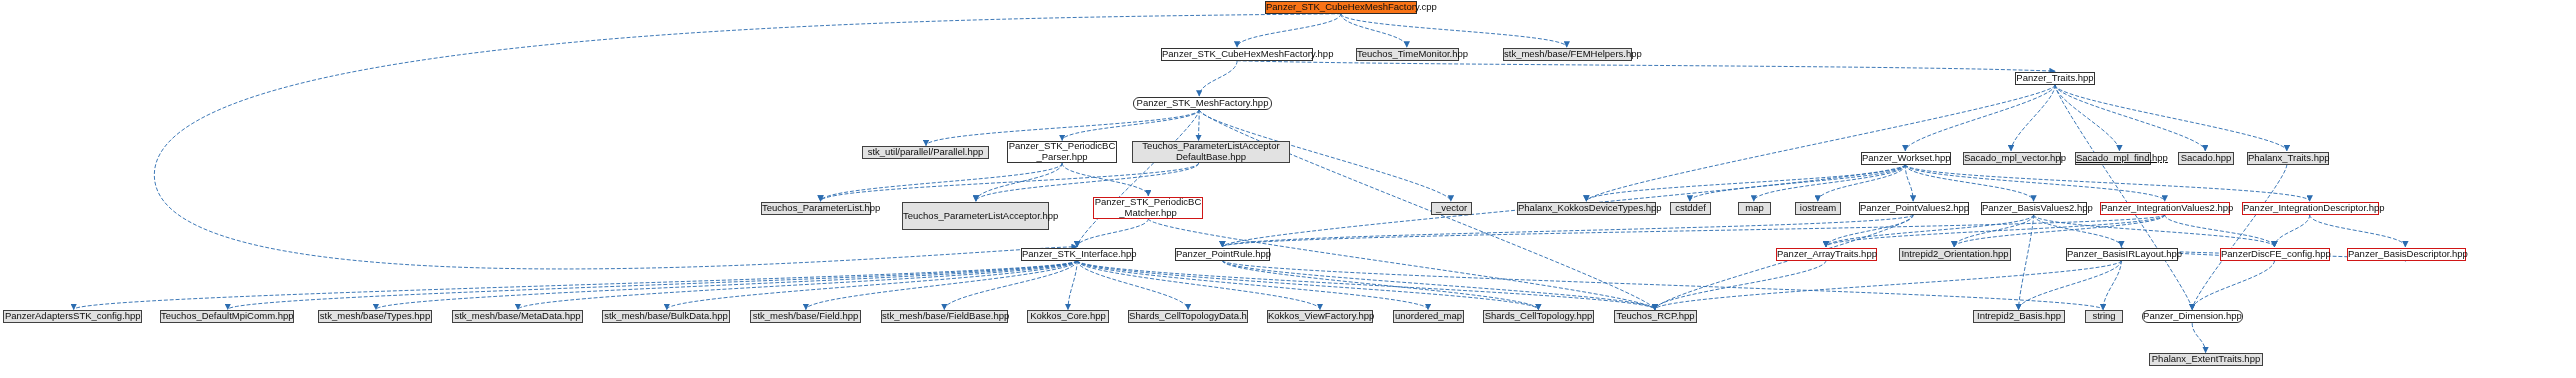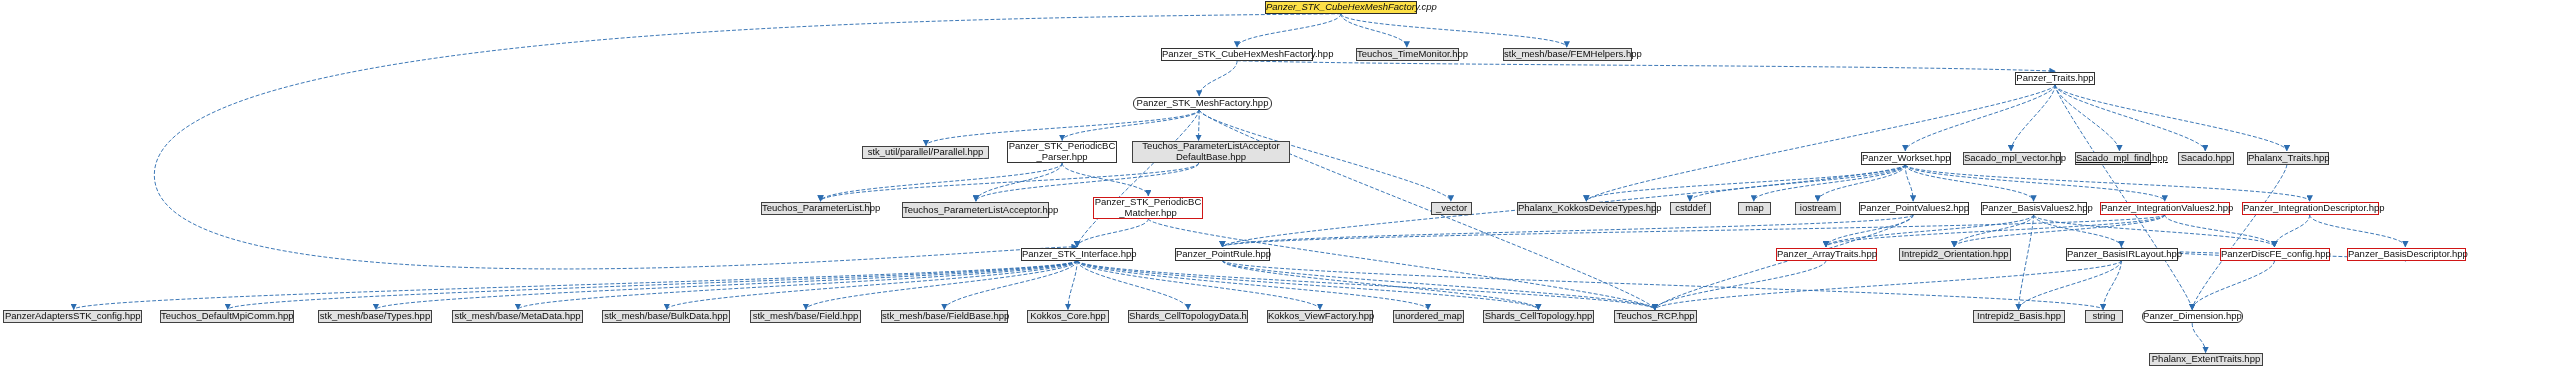--- a/index.html
+++ b/index.html
@@ -6,21 +6,21 @@
   #canvas{position:relative;width:2576px;height:378px;background:#ffffff;
           font-family:"Liberation Sans","DejaVu Sans",sans-serif;overflow:hidden;}
   #edges{position:absolute;left:0;top:0;width:2576px;height:378px;}
   .node{position:absolute;box-sizing:border-box;display:flex;align-items:center;
         justify-content:center;text-align:center;line-height:1.12;
         font-size:9.5px;color:#0d0d0d;white-space:pre;letter-spacing:0px;
         border:0.7px solid #2b2b2b;background:#ffffff;}
   .n-gray{background:#e2e2e2;border-color:#404040;}
   .n-white{background:#ffffff;border-color:#333333;}
   .n-red{background:#ffffff;border-color:#d01616;}
-  .n-root{background:#fde047;border-color:#2b2b2b;font-style:italic;}
+  .n-root{background:#f97316;border-color:#2b2b2b;}
   .node .lbl{display:block;width:100%;}
 </style>
 </head>
 <body>
 
 <div id="canvas">
   <svg id="edges" xmlns="http://www.w3.org/2000/svg" viewBox="0 0 3943 579" width="2576" height="378">
     <defs>
       <marker id="ah" viewBox="0 0 10 10" refX="9" refY="5" markerWidth="7" markerHeight="7" orient="auto-start-reverse">
         <path d="M 0 0 L 10 5 L 0 10 z" fill="#2b6cb0"></path>
@@ -114,21 +114,21 @@
       <div class="node n-white" style="left: 1007px; top: 141px; width: 110px; height: 22px;"><span class="lbl">Panzer_STK_PeriodicBC
 _Parser.hpp</span></div>
       <div class="node n-gray" style="left: 1132px; top: 141px; width: 158px; height: 22px;"><span class="lbl">Teuchos_ParameterListAcceptor
 DefaultBase.hpp</span></div>
       <div class="node n-white" style="left: 1861px; top: 152px; width: 90px; height: 13px;"><span class="lbl">Panzer_Workset.hpp</span></div>
       <div class="node n-gray" style="left: 1963px; top: 152px; width: 98px; height: 13px;"><span class="lbl">Sacado_mpl_vector.hpp</span></div>
       <div class="node n-gray" style="left: 2075px; top: 152px; width: 76px; height: 13px; text-decoration: underline;"><span class="lbl">Sacado_mpl_find.hpp</span></div>
       <div class="node n-gray" style="left: 2178px; top: 152px; width: 56px; height: 13px;"><span class="lbl">Sacado.hpp</span></div>
       <div class="node n-gray" style="left: 2247px; top: 152px; width: 82px; height: 13px;"><span class="lbl">Phalanx_Traits.hpp</span></div>
       <div class="node n-gray" style="left: 761px; top: 202px; width: 110px; height: 13px;"><span class="lbl">Teuchos_ParameterList.hpp</span></div>
-      <div class="node n-gray" style="left: 902px; top: 202px; width: 147px; height: 16px;"><span class="lbl">Teuchos_ParameterListAcceptor.hpp</span></div>
+      <div class="node n-gray" style="left: 902px; top: 202px; width: 147px; height: 28px;"><span class="lbl">Teuchos_ParameterListAcceptor.hpp</span></div>
       <div class="node n-red" style="left: 1093px; top: 197px; width: 110px; height: 22px;"><span class="lbl">Panzer_STK_PeriodicBC
 _Matcher.hpp</span></div>
       <div class="node n-gray" style="left: 1431px; top: 202px; width: 41px; height: 13px;"><span class="lbl">_vector</span></div>
       <div class="node n-gray" style="left: 1517px; top: 202px; width: 139px; height: 13px;"><span class="lbl">Phalanx_KokkosDeviceTypes.hpp</span></div>
       <div class="node n-gray" style="left: 1670px; top: 202px; width: 41px; height: 13px;"><span class="lbl">cstddef</span></div>
       <div class="node n-gray" style="left: 1738px; top: 202px; width: 33px; height: 13px;"><span class="lbl">map</span></div>
       <div class="node n-gray" style="left: 1795px; top: 202px; width: 46px; height: 13px;"><span class="lbl">iostream</span></div>
       <div class="node n-white" style="left: 1859px; top: 202px; width: 110px; height: 13px;"><span class="lbl">Panzer_PointValues2.hpp</span></div>
       <div class="node n-white" style="left: 1981px; top: 202px; width: 106px; height: 13px;"><span class="lbl">Panzer_BasisValues2.hpp</span></div>
       <div class="node n-red" style="left: 2100px; top: 202px; width: 130px; height: 13px;"><span class="lbl">Panzer_IntegrationValues2.hpp</span></div>

